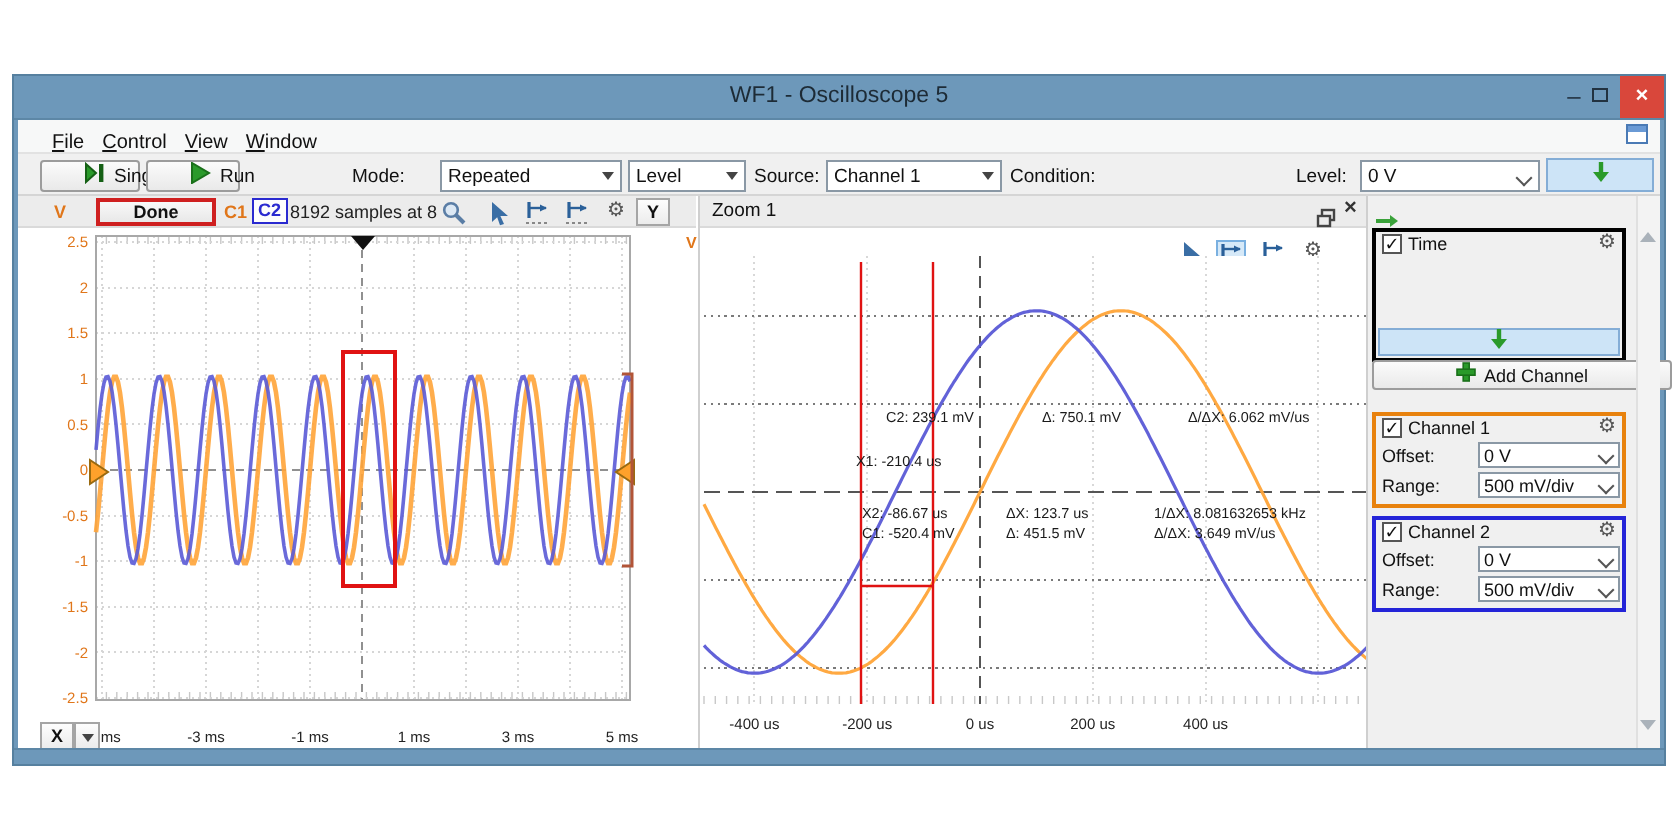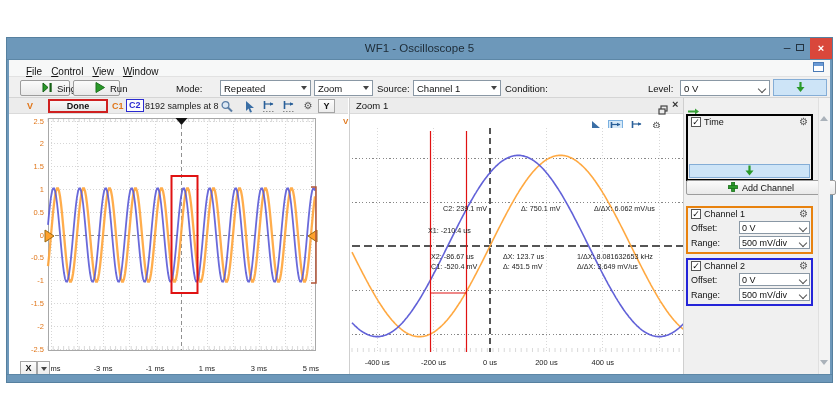--- a/index.html
+++ b/index.html
@@ -97,21 +97,21 @@
           <polygon points="1,0.5 1,10.5 9.5,5.5" fill="#2a9a2a" stroke="#1a701a" stroke-width="1"></polygon>
         </svg></span>
     <span>Run</span>
   </div>
   <div class="abs tlabel" style="left:176px;">Mode:</div>
   <div class="abs combo" style="left:220px;top:80px;width:91px;height:16px;">
     <span class="val">Repeated</span>
       <i class="car"></i>
   </div>
   <div class="abs combo" style="left:314px;top:80px;width:59px;height:16px;">
-    <span class="val">Zoom</span>
+    <span class="val">Level</span>
       <i class="car"></i>
   </div>
   <div class="abs tlabel" style="left:377px;">Source:</div>
   <div class="abs combo" style="left:413px;top:80px;width:88px;height:16px;">
     <span class="val">Channel 1</span>
       <i class="car"></i>
   </div>
   <div class="abs tlabel" style="left:505px;">Condition:</div>
   <div class="abs tlabel" style="left:648px;">Level:</div>
   <div class="abs combo" style="left:680px;top:80px;width:90px;height:16px;">

